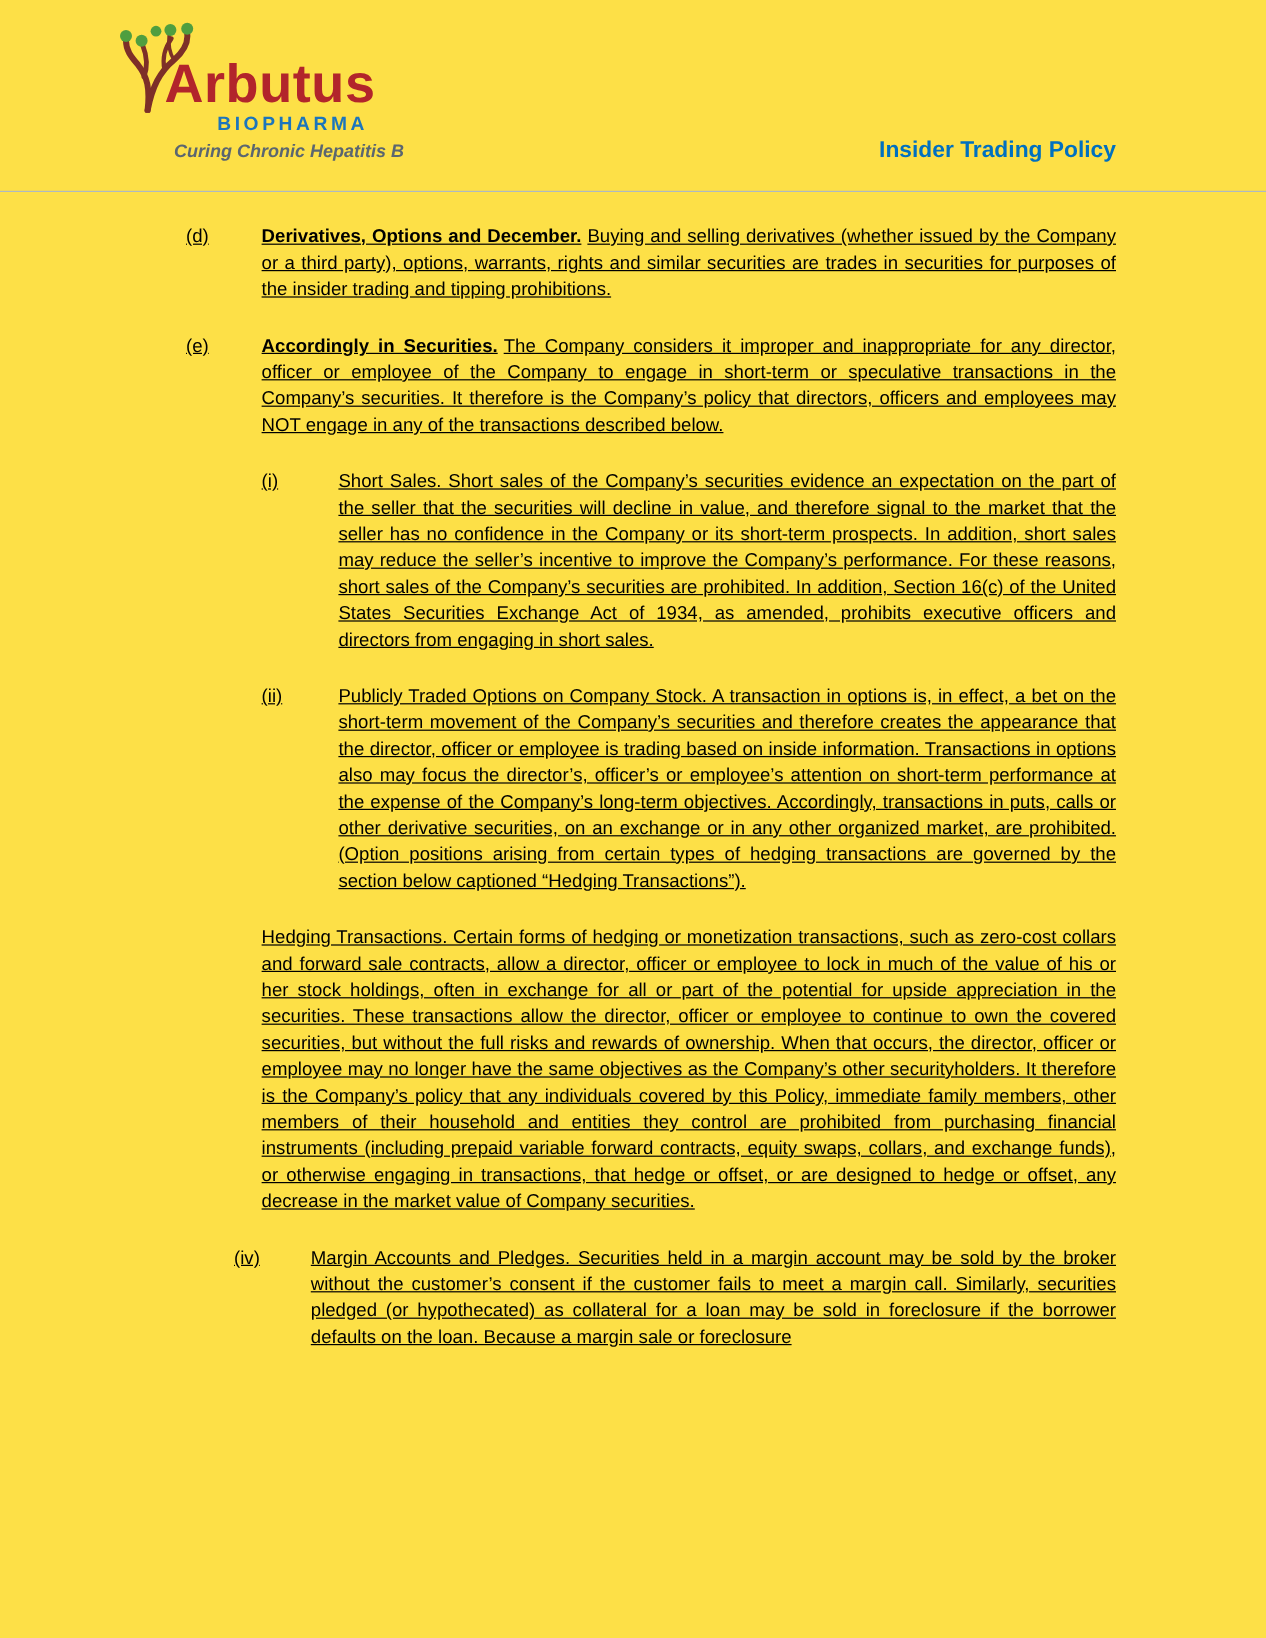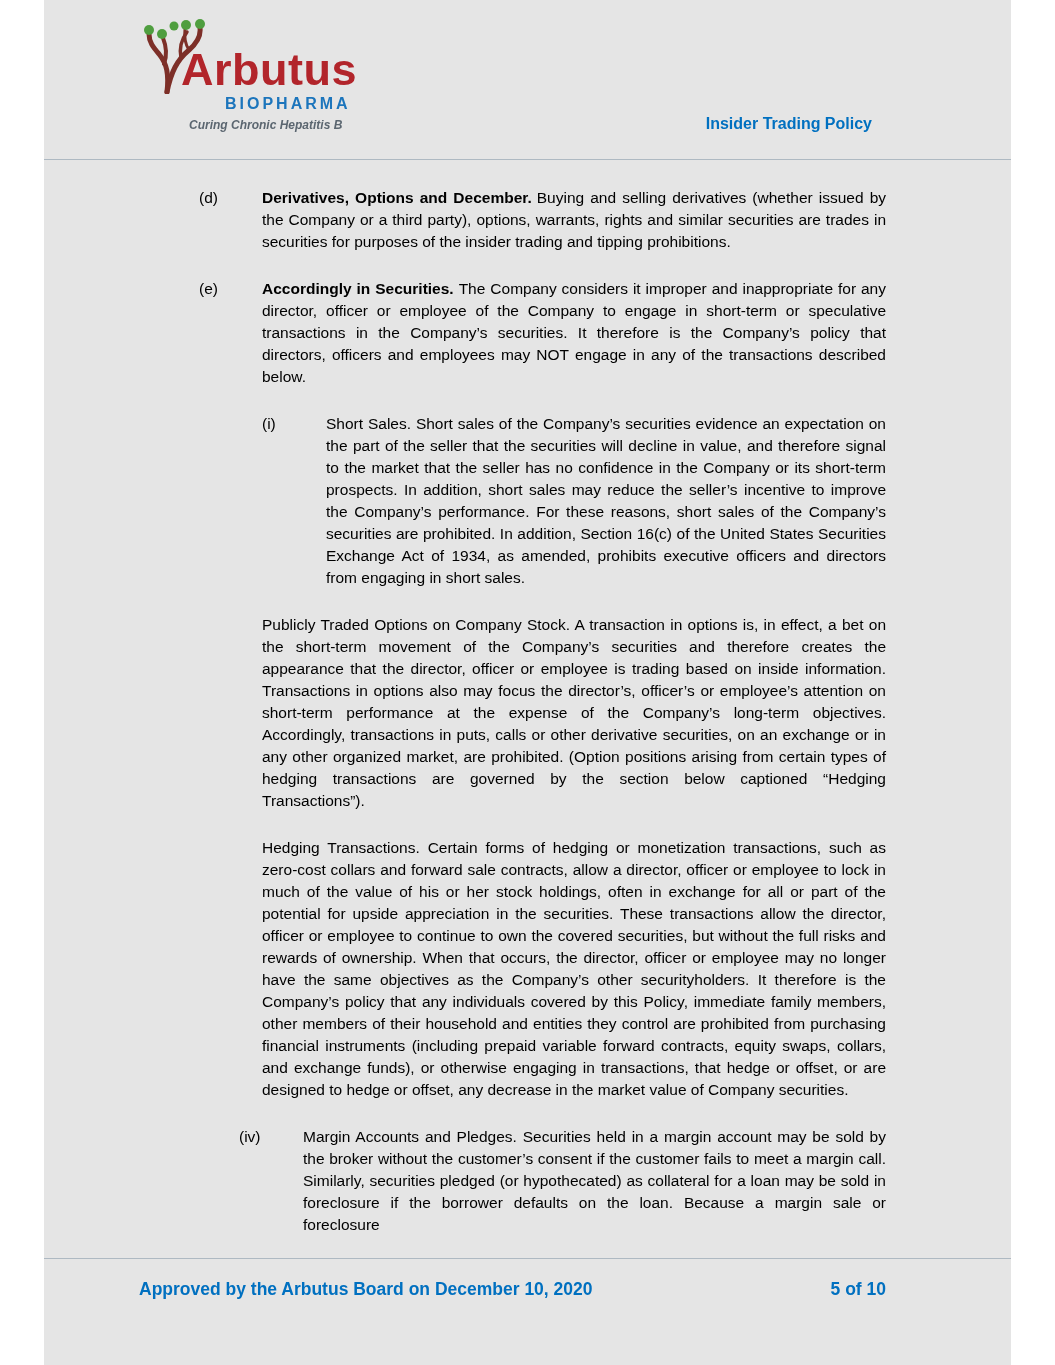--- a/index.html
+++ b/index.html
@@ -1,43 +1,43 @@
 <!DOCTYPE html>
 <html><head>
 <meta charset="utf-8">
 <style>
   * { margin:0; padding:0; box-sizing:border-box; }
   html,body { background:#ffffff; }
   body { font-family:"Liberation Sans", sans-serif; }
   .page {
-    position:relative; width:967px; height:1365px;
-    background:#e5e5e5; overflow:hidden; margin:0 auto;
+    position:relative; width:1055px; height:1365px;
+    background:#fde047; overflow:hidden; margin:0 auto;text-decoration:underline;
   }
   
   .header {
     position:relative; height:160px;
     border-bottom:1px solid #aeb9c2;
   }
   .logo { position:absolute; left:85px; top:14px; width:280px; height:130px; }
   .tree-icon { position:absolute; left:8px; top:2px; }
   .logo-name {
     position:absolute; left:52px; top:30px;
     font-size:45px; font-weight:700; color:#b2252b; letter-spacing:0.5px;
   }
   .logo-sub {
     position:absolute; left:96px; top:81px;
     font-size:16px; font-weight:700; color:#1c75bc; letter-spacing:3px;
   }
   .tagline {
     position:absolute; left:60px; top:104px;
-    font-size:12px; font-style:italic; font-weight:600; color:#5b6670;
+    font-size:15px; font-style:italic; font-weight:600; color:#5b6670;
   }
   .doc-title {
-    position:absolute; right:139px; top:115px;
-    font-size:16px; font-weight:700; color:#0070c0;
+    position:absolute; right:125px; top:115px;
+    font-size:19px; font-weight:700; color:#0070c0;
   }
   
   .content {
     padding:27px 125px 0 155px;
     font-size:15.5px; line-height:22px; color:#000;
     text-align:justify;
   }
   .item, .subitem { display:flex; margin-bottom:25px; }
   .item > .label { width:63px; flex:none; text-align:left; }
   .item > .body  { flex:1; }
@@ -102,34 +102,29 @@
         <span class="bold">Accordingly in Securities.</span><span>The Company considers it improper and inappropriate for any director, officer or employee of the Company to engage in short-term or speculative transactions in the Company’s securities.  It therefore is the Company’s policy that directors, officers and employees may NOT engage in any of the transactions described below.</span>
       </div>
     </div>
 
     <div class="subitem">
       <div class="label">(i)</div>
       <div class="body">Short Sales.  Short sales of the Company’s securities evidence an expectation on the part of the seller that the securities will decline in value, and therefore signal to the market that the seller has no confidence in the Company or its short-term prospects.  In addition, short sales may reduce the seller’s incentive to improve the Company’s performance.  For these reasons, short sales of the Company’s securities are prohibited.  In addition, Section 16(c) of the United States Securities Exchange Act of 1934, as amended, prohibits executive officers and directors from engaging in short sales.</div>
     </div>
 
     <div class="subitem">
+      <div class="label">(ii)</div>
       <div class="body">Publicly Traded Options on Company Stock.  A transaction in options is, in effect, a bet on the short-term movement of the Company’s securities and therefore creates the appearance that the director, officer or employee is trading based on inside information.  Transactions in options also may focus the director’s, officer’s or employee’s attention on short-term performance at the expense of the Company’s long-term objectives.  Accordingly, transactions in puts, calls or other derivative securities, on an exchange or in any other organized market, are prohibited.  (Option positions arising from certain types of hedging transactions are governed by the section below captioned “Hedging Transactions”).</div>
     </div>
 
     <div class="subitem">
       <div class="body">Hedging Transactions.  Certain forms of hedging or monetization transactions, such as zero-cost collars and forward sale contracts, allow a director, officer or employee to lock in much of the value of his or her stock holdings, often in exchange for all or part of the potential for upside appreciation in the securities.  These transactions allow the director, officer or employee to continue to own the covered securities, but without the full risks and rewards of ownership.  When that occurs, the director, officer or employee may no longer have the same objectives as the Company’s other securityholders. It therefore is the Company’s policy that any individuals covered by this Policy, immediate family members, other members of their household and entities they control are prohibited from purchasing financial instruments (including prepaid variable forward contracts, equity swaps, collars, and exchange funds), or otherwise engaging in transactions, that hedge or offset, or are designed to hedge or offset, any decrease in the market value of Company securities.</div>
     </div>
 
     <div class="subitem">
       <div class="label">(iv)</div>
       <div class="body">Margin Accounts and Pledges.  Securities held in a margin account may be sold by the broker without the customer’s consent if the customer fails to meet a margin call.  Similarly, securities pledged (or hypothecated) as collateral for a loan may be sold in foreclosure if the borrower defaults on the loan.  Because a margin sale or foreclosure</div>
     </div>
 
   </main>
 
-  <footer class="footer">
-    <div class="footer-inner">
-      <div>Approved by the Arbutus Board on December 10, 2020</div>
-      <div>5 of 10</div>
-    </div>
-  </footer>
 
 </div>
 
 </body></html>

